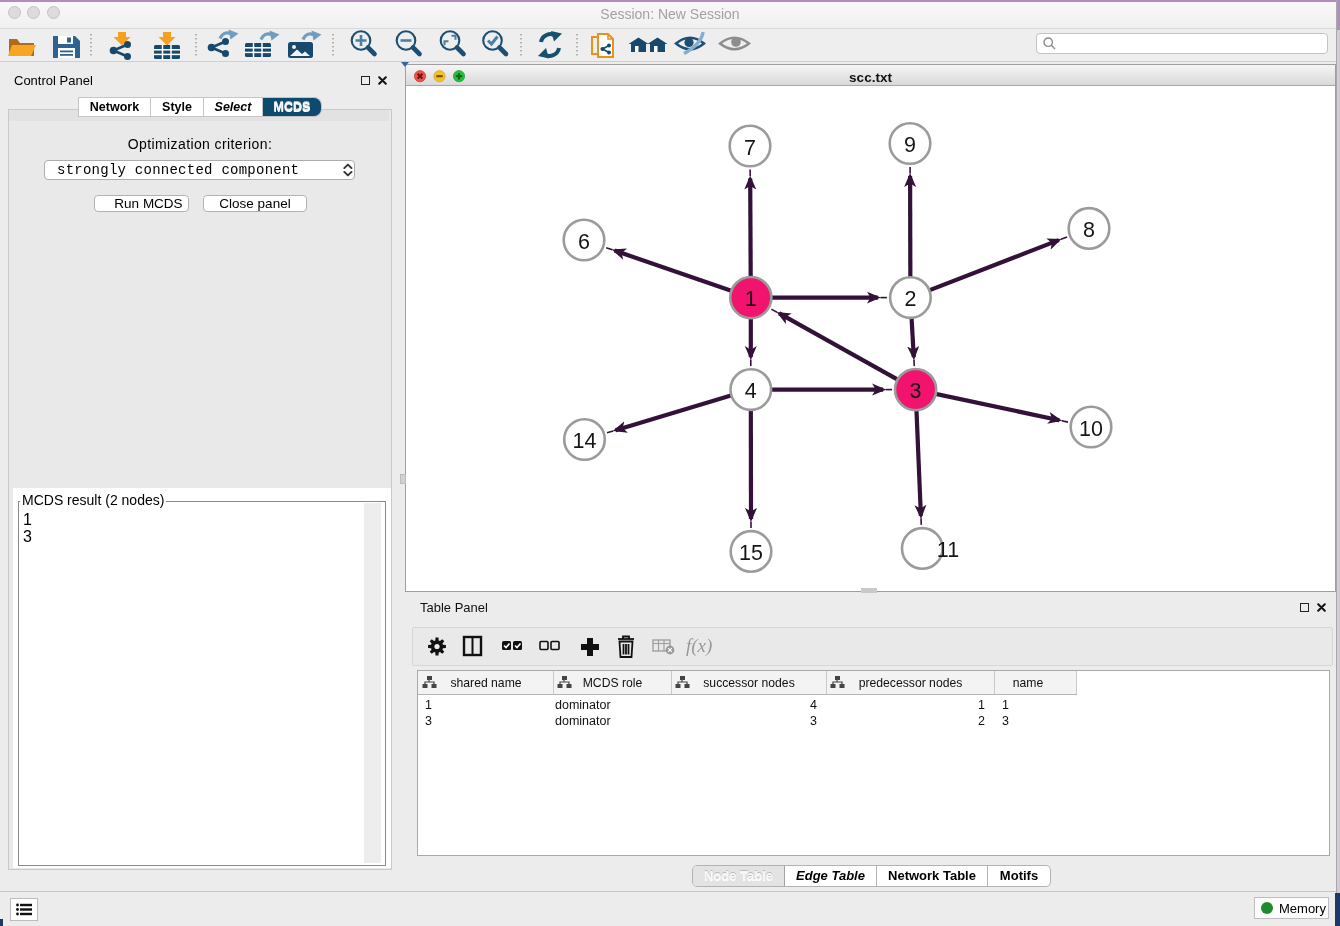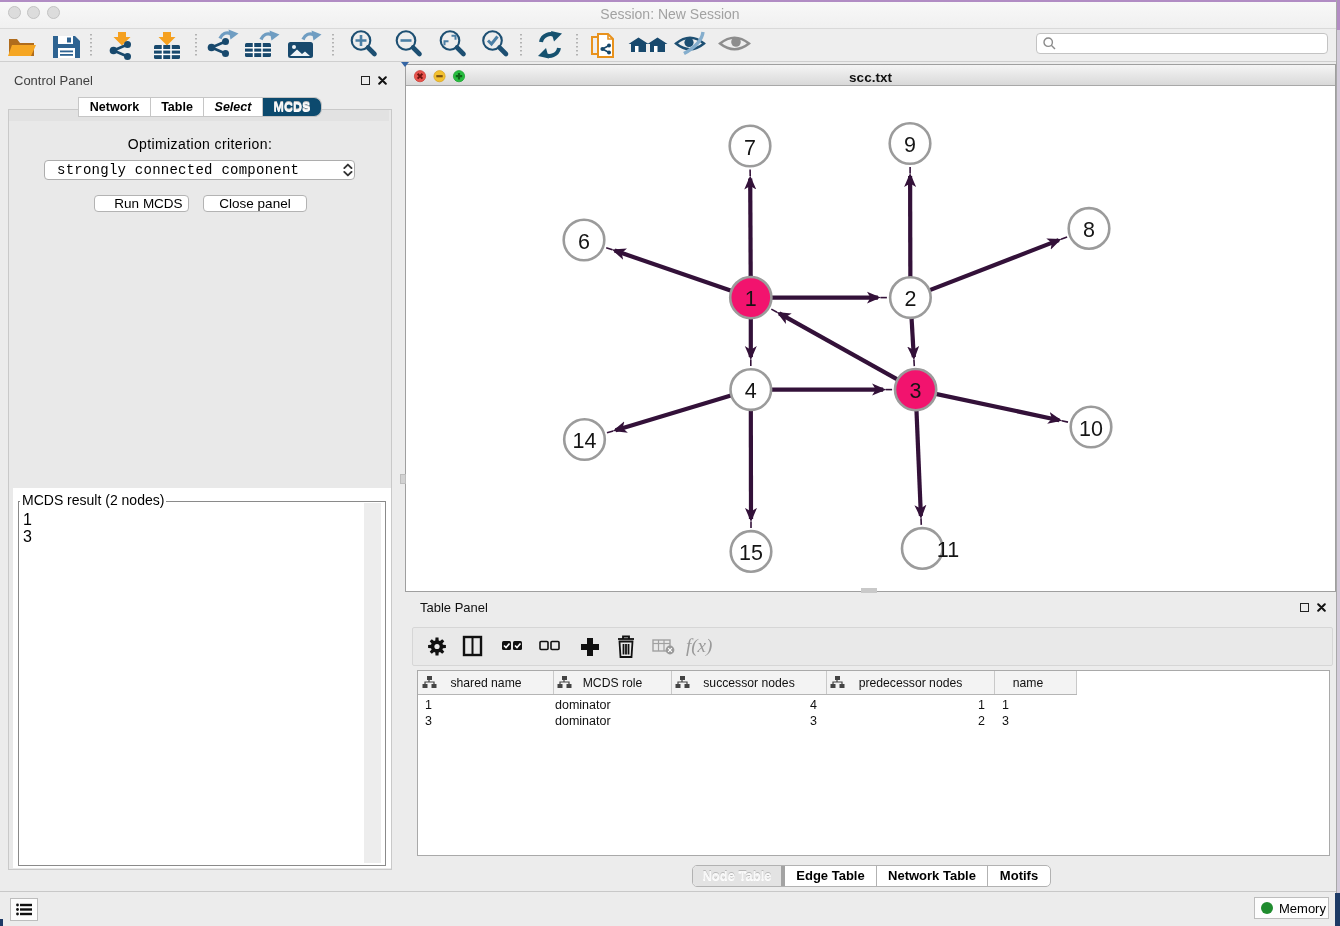--- a/index.html
+++ b/index.html
@@ -153,32 +153,32 @@
   <circle cx="736" cy="13" r="4.8" fill="#8d8d8d"></circle>
  </g>
 </svg>
 
 <div class="abs" style="left:1036px;top:33px;width:290px;height:19px;background:#fff;border:1px solid #c3c3c3;border-radius:4px;"></div>
 <svg class="abs" style="left:1042px;top:36px;" width="15" height="15" viewBox="0 0 15 15">
  <circle cx="6.2" cy="6.2" r="4.2" fill="none" stroke="#8a8a8a" stroke-width="1.4"></circle>
  <line x1="9.3" y1="9.3" x2="13" y2="13" stroke="#8a8a8a" stroke-width="1.4"></line>
 </svg>
 
-<div class="txt" style="left:14px;top:73px;font-size:13px;color:#404040;">Control Panel</div>
+<div class="txt" style="left:14px;top:73px;font-size:13px;color:#000000;">Control Panel</div>
 <div class="abs" style="left:361px;top:76px;width:7px;height:7px;border:1.6px solid #222;"></div>
 <svg class="abs" style="left:378px;top:76px;" width="9" height="9" viewBox="0 0 9 9">
  <path d="M1.2 1.2 L7.8 7.8 M7.8 1.2 L1.2 7.8" stroke="#111" stroke-width="2" stroke-linecap="round"></path>
 </svg>
 
 <div class="abs" style="left:8px;top:109px;width:382px;height:759px;background:#e9e9e9;border:1px solid #c9c9c9;"></div>
 <div class="abs" style="left:9px;top:110px;width:380px;height:11px;background:#e2e2e2;"></div>
 
 <div class="abs" style="left:78px;top:97px;width:244px;height:20px;">
  <div class="abs" style="left:0;top:0;width:73px;height:20px;background:#fff;border:1px solid #c6c6c6;box-sizing:border-box;text-align:center;font-size:12.5px;line-height:18px;color:#000;font-weight:bold;">Network</div>
- <div class="abs" style="left:73px;top:0;width:53px;height:20px;background:#fff;border:1px solid #c6c6c6;border-left:none;box-sizing:border-box;text-align:center;font-size:12.5px;line-height:18px;color:#000;font-weight:bold;">Table</div>
+ <div class="abs" style="left:73px;top:0;width:53px;height:20px;background:#fff;border:1px solid #c6c6c6;border-left:none;box-sizing:border-box;text-align:center;font-size:12.5px;line-height:18px;color:#000;font-weight:bold;">Style</div>
  <div class="abs" style="left:126px;top:0;width:59px;height:20px;background:#fff;border:1px solid #c6c6c6;border-left:none;box-sizing:border-box;text-align:center;font-size:12.5px;line-height:18px;color:#000;font-weight:bold;font-style:italic;">Select</div>
  <div class="abs" style="left:185px;top:0;width:59px;height:20px;background:#0c4a6e;border:1px solid #c4c4c4;border-left:none;border-radius:0 8px 8px 0;box-sizing:border-box;text-align:center;font-size:12.5px;line-height:18px;font-weight:bold;color:#f8f8f8;text-shadow:0 -1px 0 #b9b9b9, 0 1px 0 #ffffff;">MCDS</div>
 </div>
 
 <div class="txt" style="left:0px;top:136px;width:400px;text-align:center;font-size:14px;letter-spacing:0.4px;color:#000;">Optimization criterion:</div>
 
 <div class="abs" style="left:44px;top:160px;width:311px;height:20px;box-sizing:border-box;background:#fff;border:1px solid #adadad;border-radius:4px;"></div>
 <div class="txt" style="left:57px;top:162px;font-size:14px;letter-spacing:0.25px;color:#000;font-family:Liberation Mono, monospace;">strongly connected component</div>
 <svg class="abs" style="left:343px;top:163px;" width="10" height="14" viewBox="0 0 10 14">
  <path d="M1.3 5.1 L4.9 1.6 L8.5 5.1" fill="none" stroke="#333" stroke-width="1.9" stroke-linecap="round" stroke-linejoin="round"></path>
@@ -381,22 +381,22 @@
 <div class="abs" style="left:700px;top:698px;width:117px;text-align:right;font-size:12.5px;color:#111;">4</div>
 <div class="abs" style="left:860px;top:698px;width:125px;text-align:right;font-size:12.5px;color:#111;">1</div>
 <div class="txt" style="left:1002px;top:698px;font-size:12.5px;color:#111;">1</div>
 <div class="txt" style="left:425px;top:714px;font-size:12.5px;color:#111;">3</div>
 <div class="txt" style="left:555px;top:714px;font-size:12.5px;color:#111;">dominator</div>
 <div class="abs" style="left:700px;top:714px;width:117px;text-align:right;font-size:12.5px;color:#111;">3</div>
 <div class="abs" style="left:860px;top:714px;width:125px;text-align:right;font-size:12.5px;color:#111;">2</div>
 <div class="txt" style="left:1002px;top:714px;font-size:12.5px;color:#111;">3</div>
 
 <div class="abs" style="left:692px;top:865px;width:357px;height:20px;border:1px solid #b2b2b2;border-radius:5px;background:#fff;overflow:hidden;">
- <div class="abs" style="left:0;top:0;width:92px;height:20px;background:#e3e3e3;border-right:4px solid #a3a3a3;box-sizing:border-box;text-align:center;font-size:13px;line-height:20px;font-weight:bold;color:#f8f8f8;text-shadow:0 -1px 0 #b9b9b9, 0 1px 0 #ffffff;">Node Table</div>
- <div class="abs" style="left:92px;top:0;width:92px;height:20px;border-right:1px solid #b2b2b2;box-sizing:border-box;text-align:center;font-size:13px;line-height:20px;color:#000;font-weight:bold;">Edge Table</div>
+ <div class="abs" style="left:0;top:0;width:92px;height:20px;background:#e3e3e3;border-right:1px solid #a3a3a3;box-sizing:border-box;text-align:center;font-size:13px;line-height:20px;font-weight:bold;color:#f8f8f8;text-shadow:0 -1px 0 #b9b9b9, 0 1px 0 #ffffff;">Node Table</div>
+ <div class="abs" style="left:92px;top:0;width:92px;height:20px;border-right:1px solid #b2b2b2;box-sizing:border-box;text-align:center;font-size:13px;line-height:20px;color:#000;font-weight:bold;font-style:italic;">Edge Table</div>
  <div class="abs" style="left:184px;top:0;width:111px;height:20px;border-right:1px solid #b2b2b2;box-sizing:border-box;text-align:center;font-size:13px;line-height:20px;color:#000;font-weight:bold;">Network Table</div>
  <div class="abs" style="left:295px;top:0;width:62px;height:20px;box-sizing:border-box;text-align:center;font-size:13px;line-height:20px;color:#000;font-weight:bold;">Motifs</div>
 </div>
 
 <div class="abs" style="left:0;top:891px;width:1340px;height:35px;background:#ececec;border-top:1px solid #c8c8c8;box-sizing:border-box;"></div>
 <div class="abs" style="left:10px;top:898px;width:28px;height:23px;background:#fdfdfd;border:1px solid #bdbdbd;box-sizing:border-box;"></div>
 <svg class="abs" style="left:16px;top:903px;" width="16" height="13" viewBox="0 0 16 13">
  <circle cx="1.5" cy="2" r="1.4" fill="#111"></circle>
     <rect x="4" y="0.8" width="12" height="2.4" fill="#111"></rect>
  <circle cx="1.5" cy="6.5" r="1.4" fill="#111"></circle>

